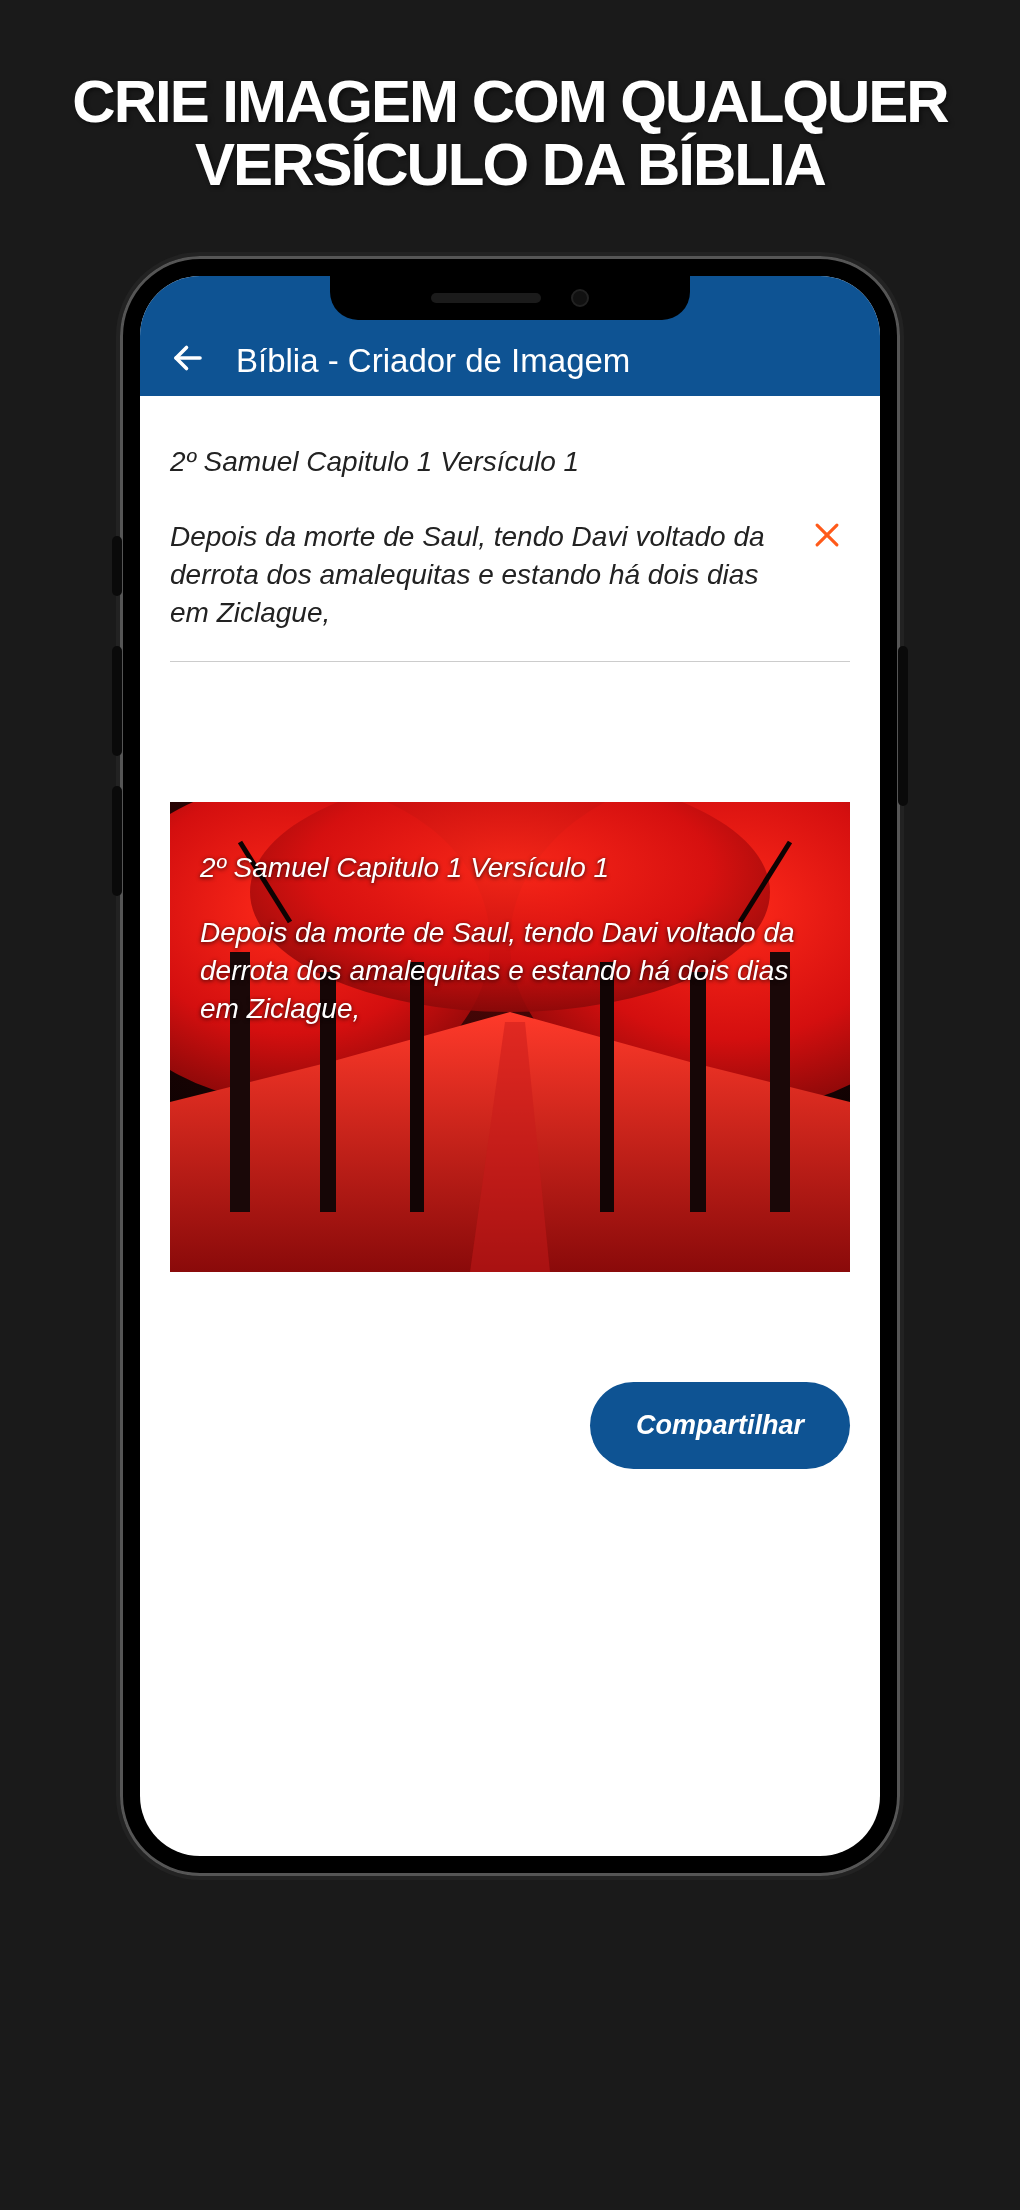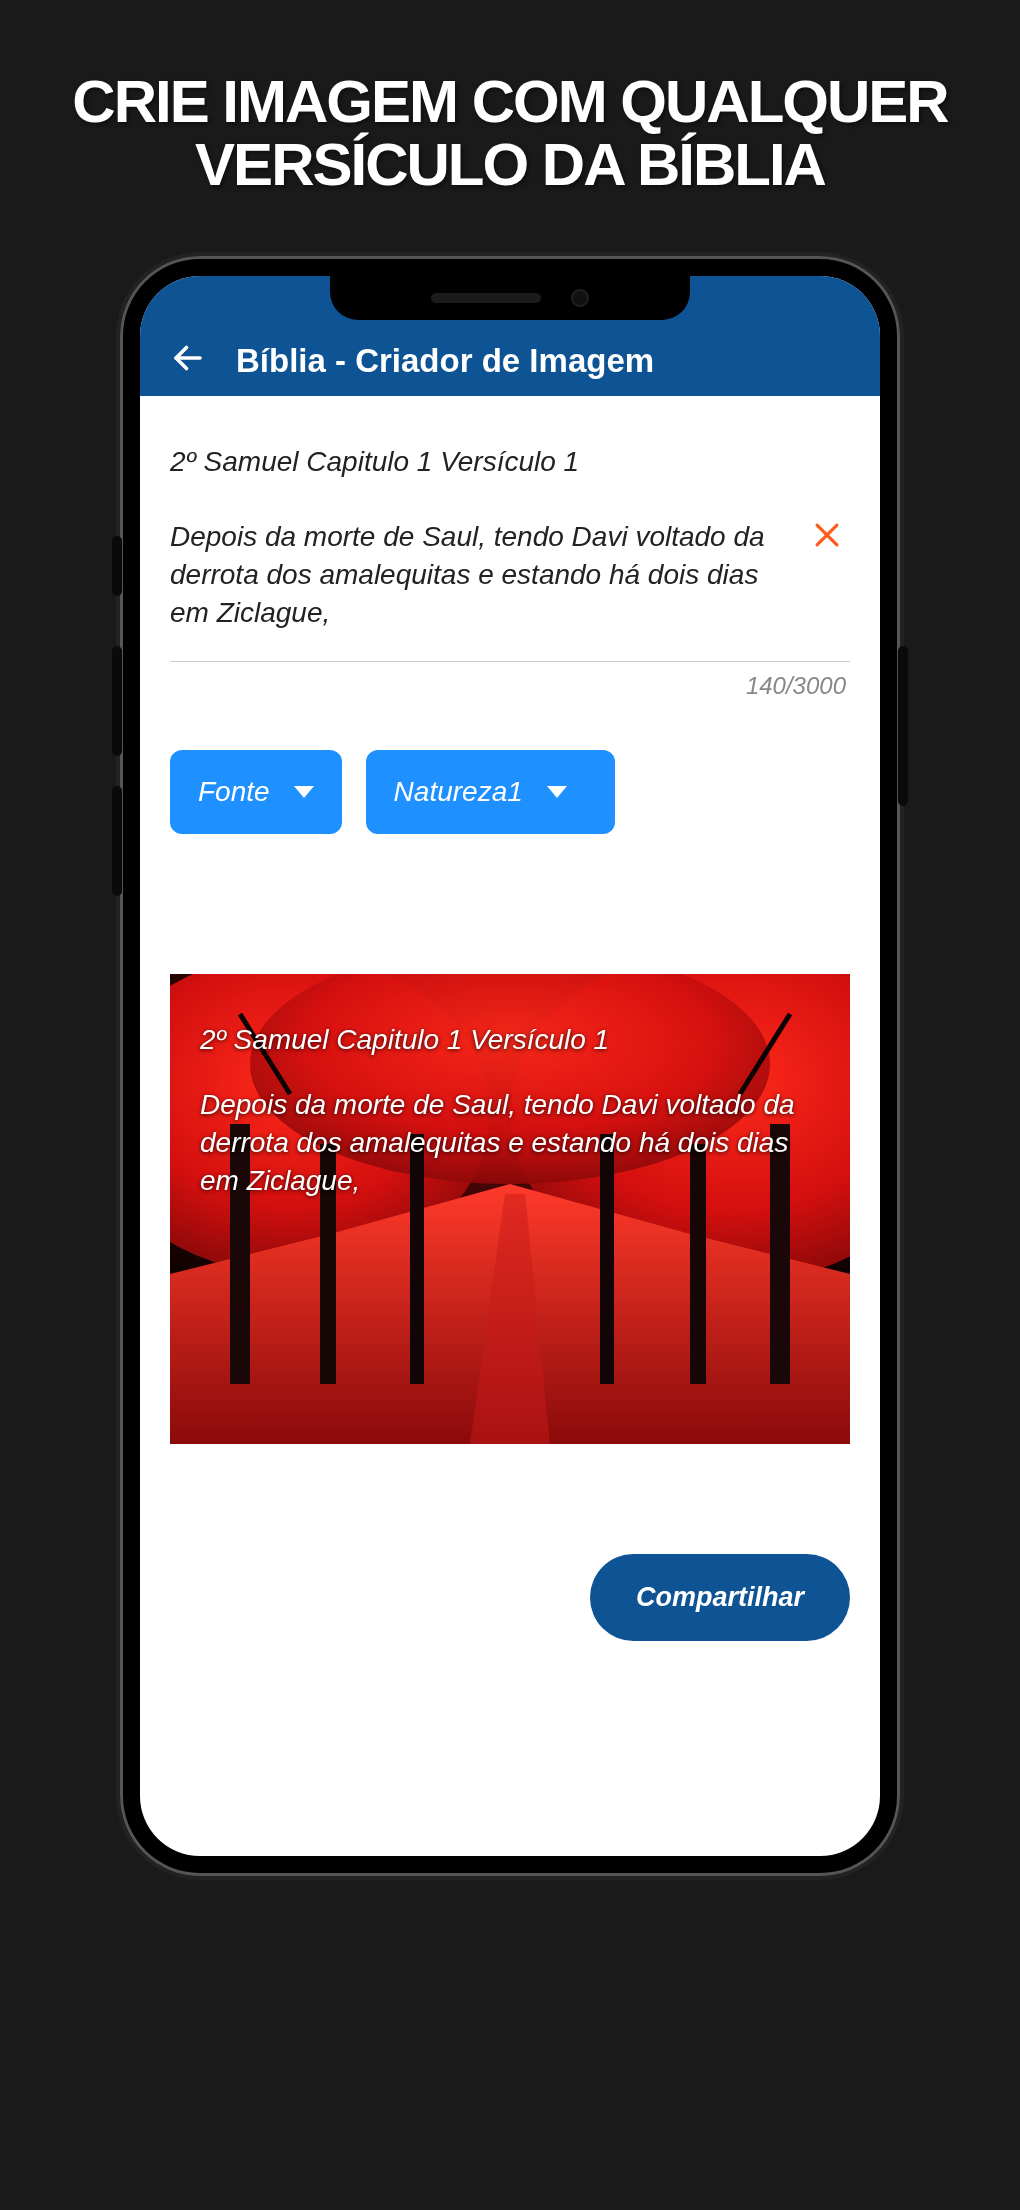--- a/index.html
+++ b/index.html
@@ -99,21 +99,21 @@
   }
   .back-arrow {
     color: #fff;
     font-size: 38px;
     line-height: 1;
     cursor: pointer;
   }
   .appbar-title {
     color: #fff;
     font-size: 33px;
-    font-weight: 700;
+    font-weight: 400;
   }
   .content {
     padding: 50px 30px 0;
     font-style: italic;
   }
   .verse-ref {
     font-size: 28px;
     color: #222;
     margin-bottom: 40px;
   }
@@ -247,32 +247,21 @@
           <div class="verse-text">Depois da morte de Saul, tendo Davi voltado da derrota dos amalequitas e estando há dois dias em Ziclague,</div>
           <div class="clear-x">
             <svg width="34" height="34" viewBox="0 0 24 24" fill="none" stroke="#ff5a1a" stroke-width="2.2" stroke-linecap="round">
                 <line x1="5" y1="5" x2="19" y2="19"></line>
                 <line x1="19" y1="5" x2="5" y2="19"></line>
               </svg>
           </div>
         </div>
 
         <hr class="divider">
-        <div class="counter">140/3000</div>
-
-        <div class="dropdown-row">
-          <div class="dropdown">
-            <span>Fonte</span>
-            <span class="caret"></span>
-          </div>
-          <div class="dropdown dd2">
-            <span>Natureza1</span>
-            <span class="caret"></span>
-          </div>
-        </div>
+
 
         <div class="preview">
           <svg viewBox="0 0 680 470" preserveAspectRatio="xMidYMid slice">
             <defs>
               <radialGradient id="sky" cx="50%" cy="10%" r="80%">
                 <stop offset="0%" stop-color="#8a0a0a"></stop>
                 <stop offset="60%" stop-color="#2a0404"></stop>
                 <stop offset="100%" stop-color="#0a0202"></stop>
               </radialGradient>
               <radialGradient id="foliage" cx="50%" cy="40%" r="70%">

